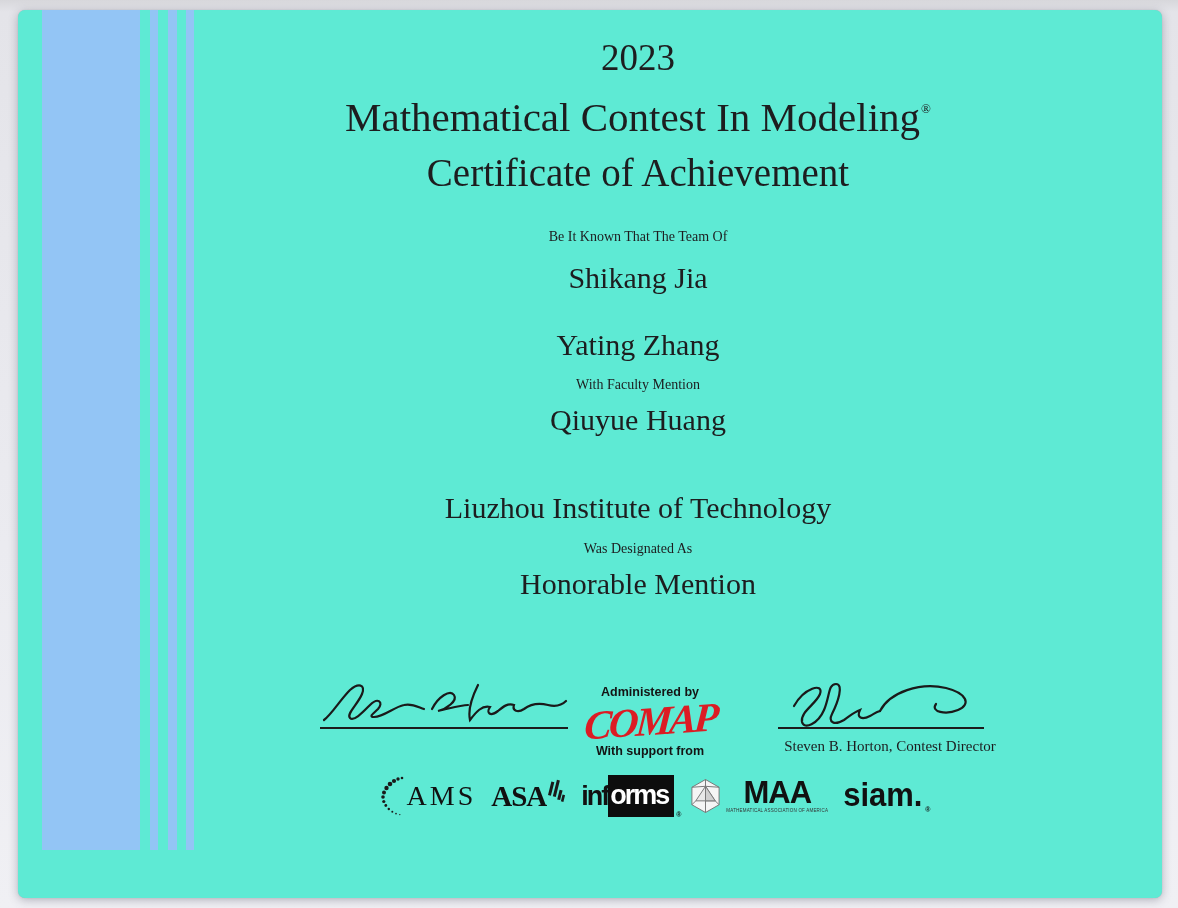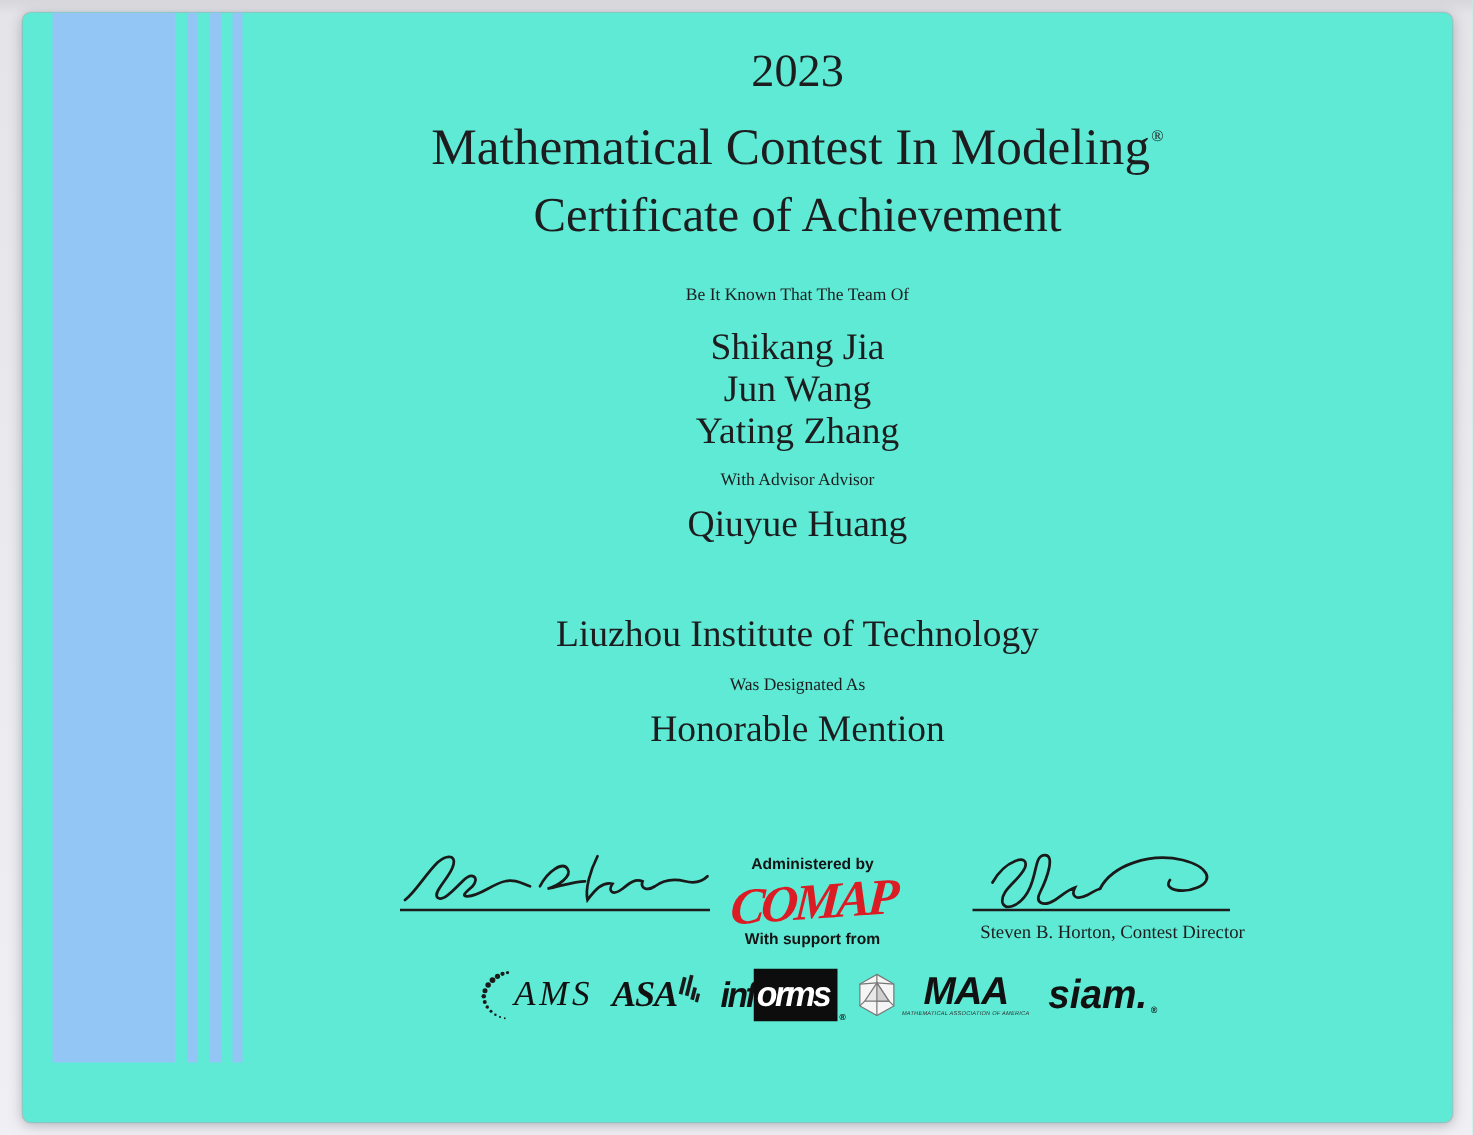--- a/index.html
+++ b/index.html
@@ -53,21 +53,21 @@
     display:inline-block;margin-top:2px;
     font-family:"Liberation Serif", serif;font-style:italic;font-weight:bold;
     font-size:41px;color:#dc1c24;letter-spacing:-3px;line-height:0.95;
     transform:skewX(-8deg) rotate(-4deg) scaleY(1.0);
   }
   .support-label{display:block;margin-top:3px;}
 
   
   .sponsors{
     position:absolute;left:362px;top:758px;width:540px;height:56px;
-    display:flex;align-items:center;justify-content:center;gap:15px;font-style:italic;
+    display:flex;align-items:center;justify-content:center;gap:15px;
   }
   .logo{display:flex;align-items:center;color:#111;}
   .ams-text{font-family:"Liberation Serif", serif;font-size:28px;letter-spacing:3px;margin-left:2px;}
   .asa-text{font-family:"Liberation Serif", serif;font-weight:bold;font-size:29px;letter-spacing:-1px;}
   .informs{font-family:"Liberation Sans", sans-serif;font-weight:800;position:relative;}
   .informs .inf{font-size:27px;letter-spacing:-2px;transform:scaleY(1.05);display:inline-block;}
   .informs .orms{
     font-size:27px;letter-spacing:-2px;display:inline-block;
     background:#0d0d0d;color:#fff;padding:4px 6px 5px 2px;margin-left:0px;transform:scaleY(1.05);
   }
@@ -89,24 +89,23 @@
   <div class="stripe s2"></div>
   <div class="stripe s3"></div>
 
   <div class="content">
     <div class="t year">2023</div>
     <div class="t title"><span>Mathematical Contest In Modeling</span><sup>®</sup></div>
     <div class="t subtitle">Certificate of Achievement</div>
 
     <div class="t small-line team-intro">Be It Known That The Team Of</div>
     <div class="t name-line name1">Shikang Jia</div>
-    <div class="t name-line name2">Jun Wang</div>
     <div class="t name-line name3">Yating Zhang</div>
 
-    <div class="t small-line advisor-intro">With Advisor Advisor</div>
+    <div class="t small-line advisor-intro">With Faculty Mention</div>
     <div class="t advisor">Qiuyue Huang</div>
 
     <div class="t institution">Liuzhou Institute of Technology</div>
 
     <div class="t small-line designation-intro">Was Designated As</div>
     <div class="t designation">Honorable Mention</div>
   </div>
 
   <svg class="sig-svg" style="left:300px;top:668px;" width="250" height="52" viewBox="0 0 250 52">
     <g fill="none" stroke="#1a1a1a" stroke-width="2.2" stroke-linecap="round">

